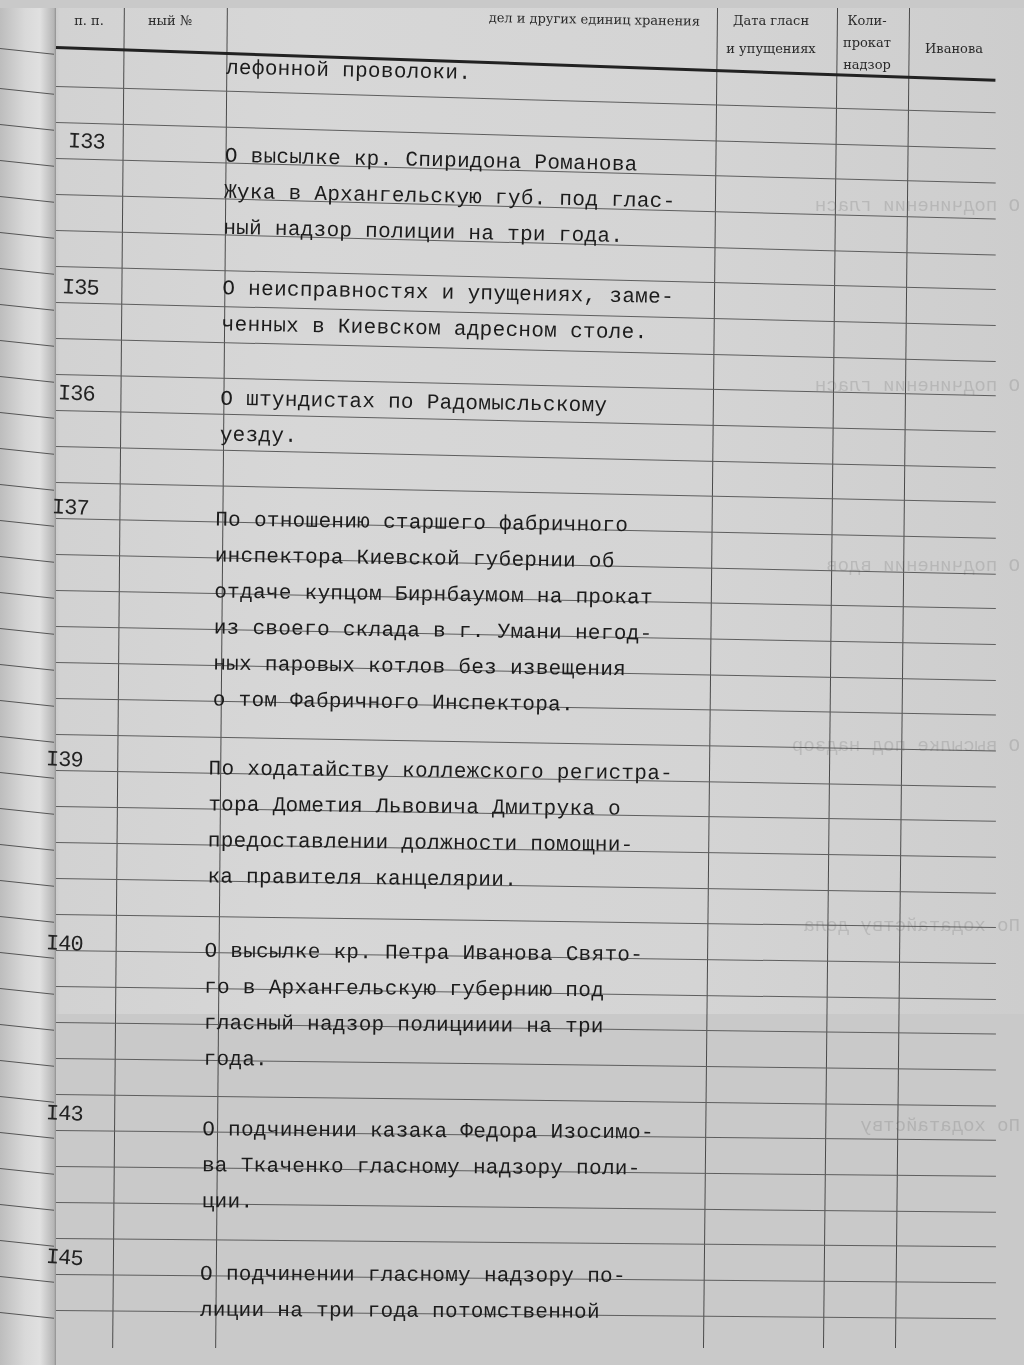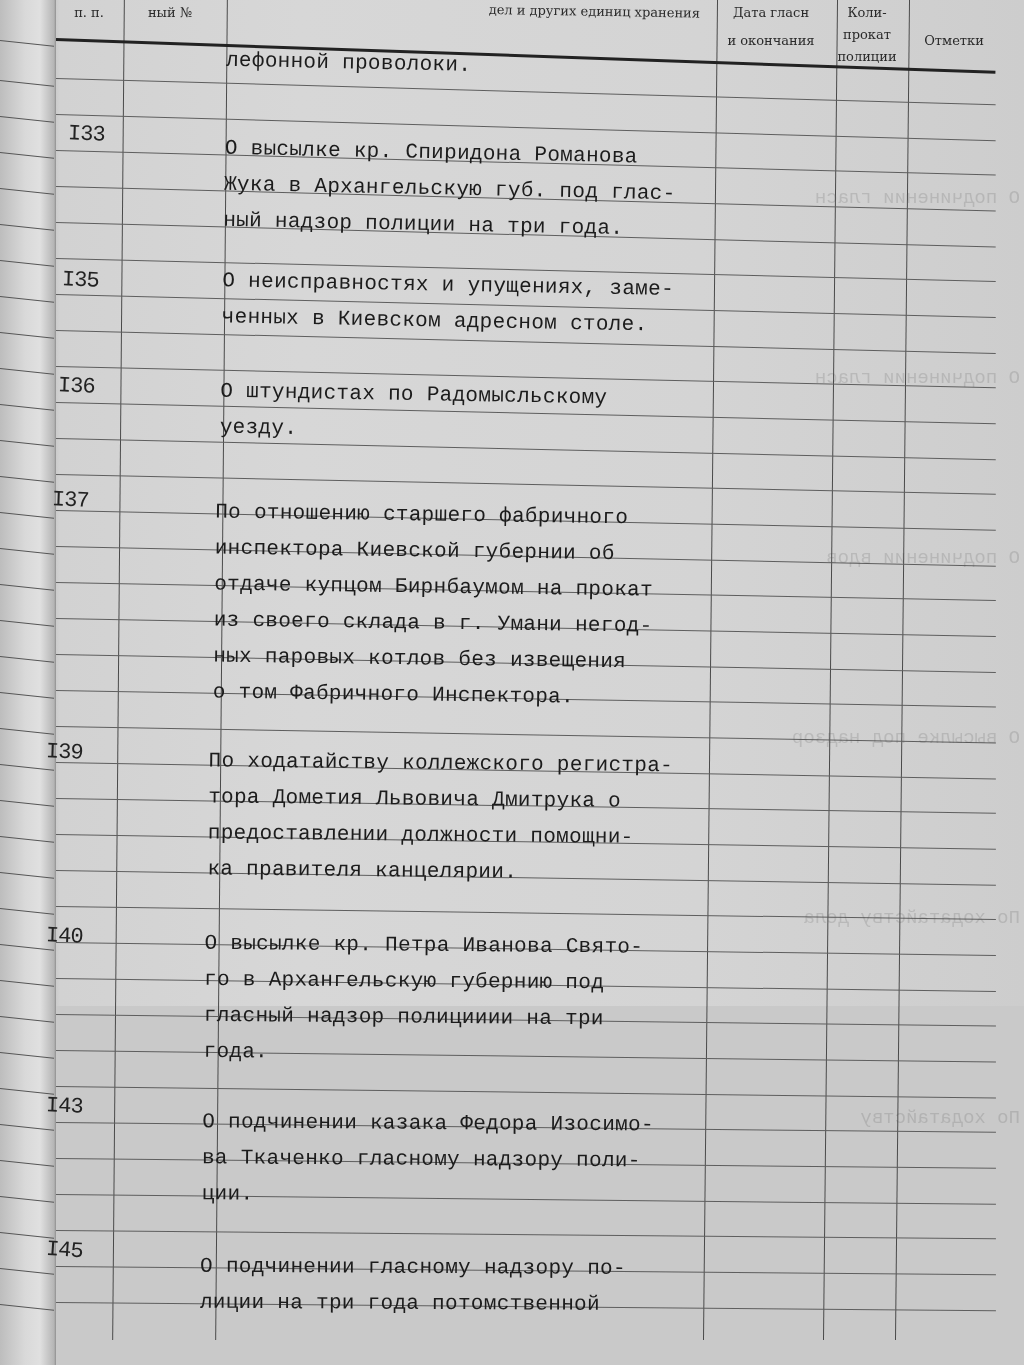--- a/index.html
+++ b/index.html
@@ -3,21 +3,21 @@
   <meta charset="utf-8">
   <style>
     html, body { margin: 0; padding: 0; }
     body {
       width: 1024px; height: 1365px; overflow: hidden; position: relative;
       background: #c9c9c9;
       font-family: "Liberation Serif", serif;
       color: #1e1e1e;
     }
     .page {
-      position: absolute; left: 0; top: 0; width: 1024px; height: 1006px;
+      position: absolute; left: 0; top: 8px; width: 1024px; height: 1006px;
       background: linear-gradient(90deg, #b9b9b9 0px, #cfcfcf 20px, #d6d6d6 45px, #c4c4c4 52px, #d2d2d2 60px, #d7d7d7 300px, #d4d4d4 700px, #cdcdcd 1024px);
     }
     
     .curl {
       position: absolute; left: 0; top: 0; width: 56px; height: 1365px;
       background: linear-gradient(90deg, #bdbdbd 0, #d9d9d9 25px, #e0e0e0 40px, #b5b5b5 54px, #8f8f8f 56px);
     }
     .curl-line {
       position: absolute; left: 0; width: 54px; height: 1px; background: #555;
       transform: skewY(6deg); transform-origin: left;
@@ -91,25 +91,25 @@
   <div class="vline" style="left:118px;height:1340px;transform:rotate(0.5deg)"></div>
   <div class="vline" style="left:221px;height:1340px;transform:rotate(0.5deg)"></div>
   <div class="vline" style="left:710px;height:1340px;transform:rotate(0.6deg)"></div>
   <div class="vline" style="left:830px;height:1340px;transform:rotate(0.6deg)"></div>
   <div class="vline" style="left:902px;height:1340px;transform:rotate(0.6deg)"></div>
 
   <div class="hdr" style="left:60px;top:2px;width:58px">п. п.</div>
   <div class="hdr" style="left:120px;top:2px;width:100px">ный №</div>
   <div class="hdr" style="left:400px;top:0px;width:300px;text-align:right;transform:rotate(1deg)">дел и других единиц хранения</div>
   <div class="hdr" style="left:712px;top:2px;width:118px">Дата гласн</div>
-  <div class="hdr" style="left:712px;top:30px;width:118px">и окончания</div>
+  <div class="hdr" style="left:712px;top:30px;width:118px">и упущениях</div>
   <div class="hdr" style="left:832px;top:2px;width:70px">Коли-</div>
   <div class="hdr" style="left:832px;top:24px;width:70px">прокат</div>
-  <div class="hdr" style="left:832px;top:46px;width:70px">полиции</div>
-  <div class="hdr" style="left:904px;top:30px;width:100px">Отметки</div>
+  <div class="hdr" style="left:832px;top:46px;width:70px">надзор</div>
+  <div class="hdr" style="left:904px;top:30px;width:100px">Иванова</div>
 
   <div class="header-rule" style="left:56px;top:38px;width:940px;transform:rotate(2deg);transform-origin:left"></div>
 
   <div class="hline" style="left:56px;top:78px;width:940px;transform:rotate(1.6deg);transform-origin:left"></div>
   <div class="hline" style="left:56px;top:114px;width:940px;transform:rotate(1.6deg);transform-origin:left"></div>
   <div class="hline" style="left:56px;top:150px;width:940px;transform:rotate(1.5deg);transform-origin:left"></div>
   <div class="hline" style="left:56px;top:186px;width:940px;transform:rotate(1.5deg);transform-origin:left"></div>
   <div class="hline" style="left:56px;top:222px;width:940px;transform:rotate(1.5deg);transform-origin:left"></div>
   <div class="hline" style="left:56px;top:258px;width:940px;transform:rotate(1.4deg);transform-origin:left"></div>
   <div class="hline" style="left:56px;top:294px;width:940px;transform:rotate(1.4deg);transform-origin:left"></div>

